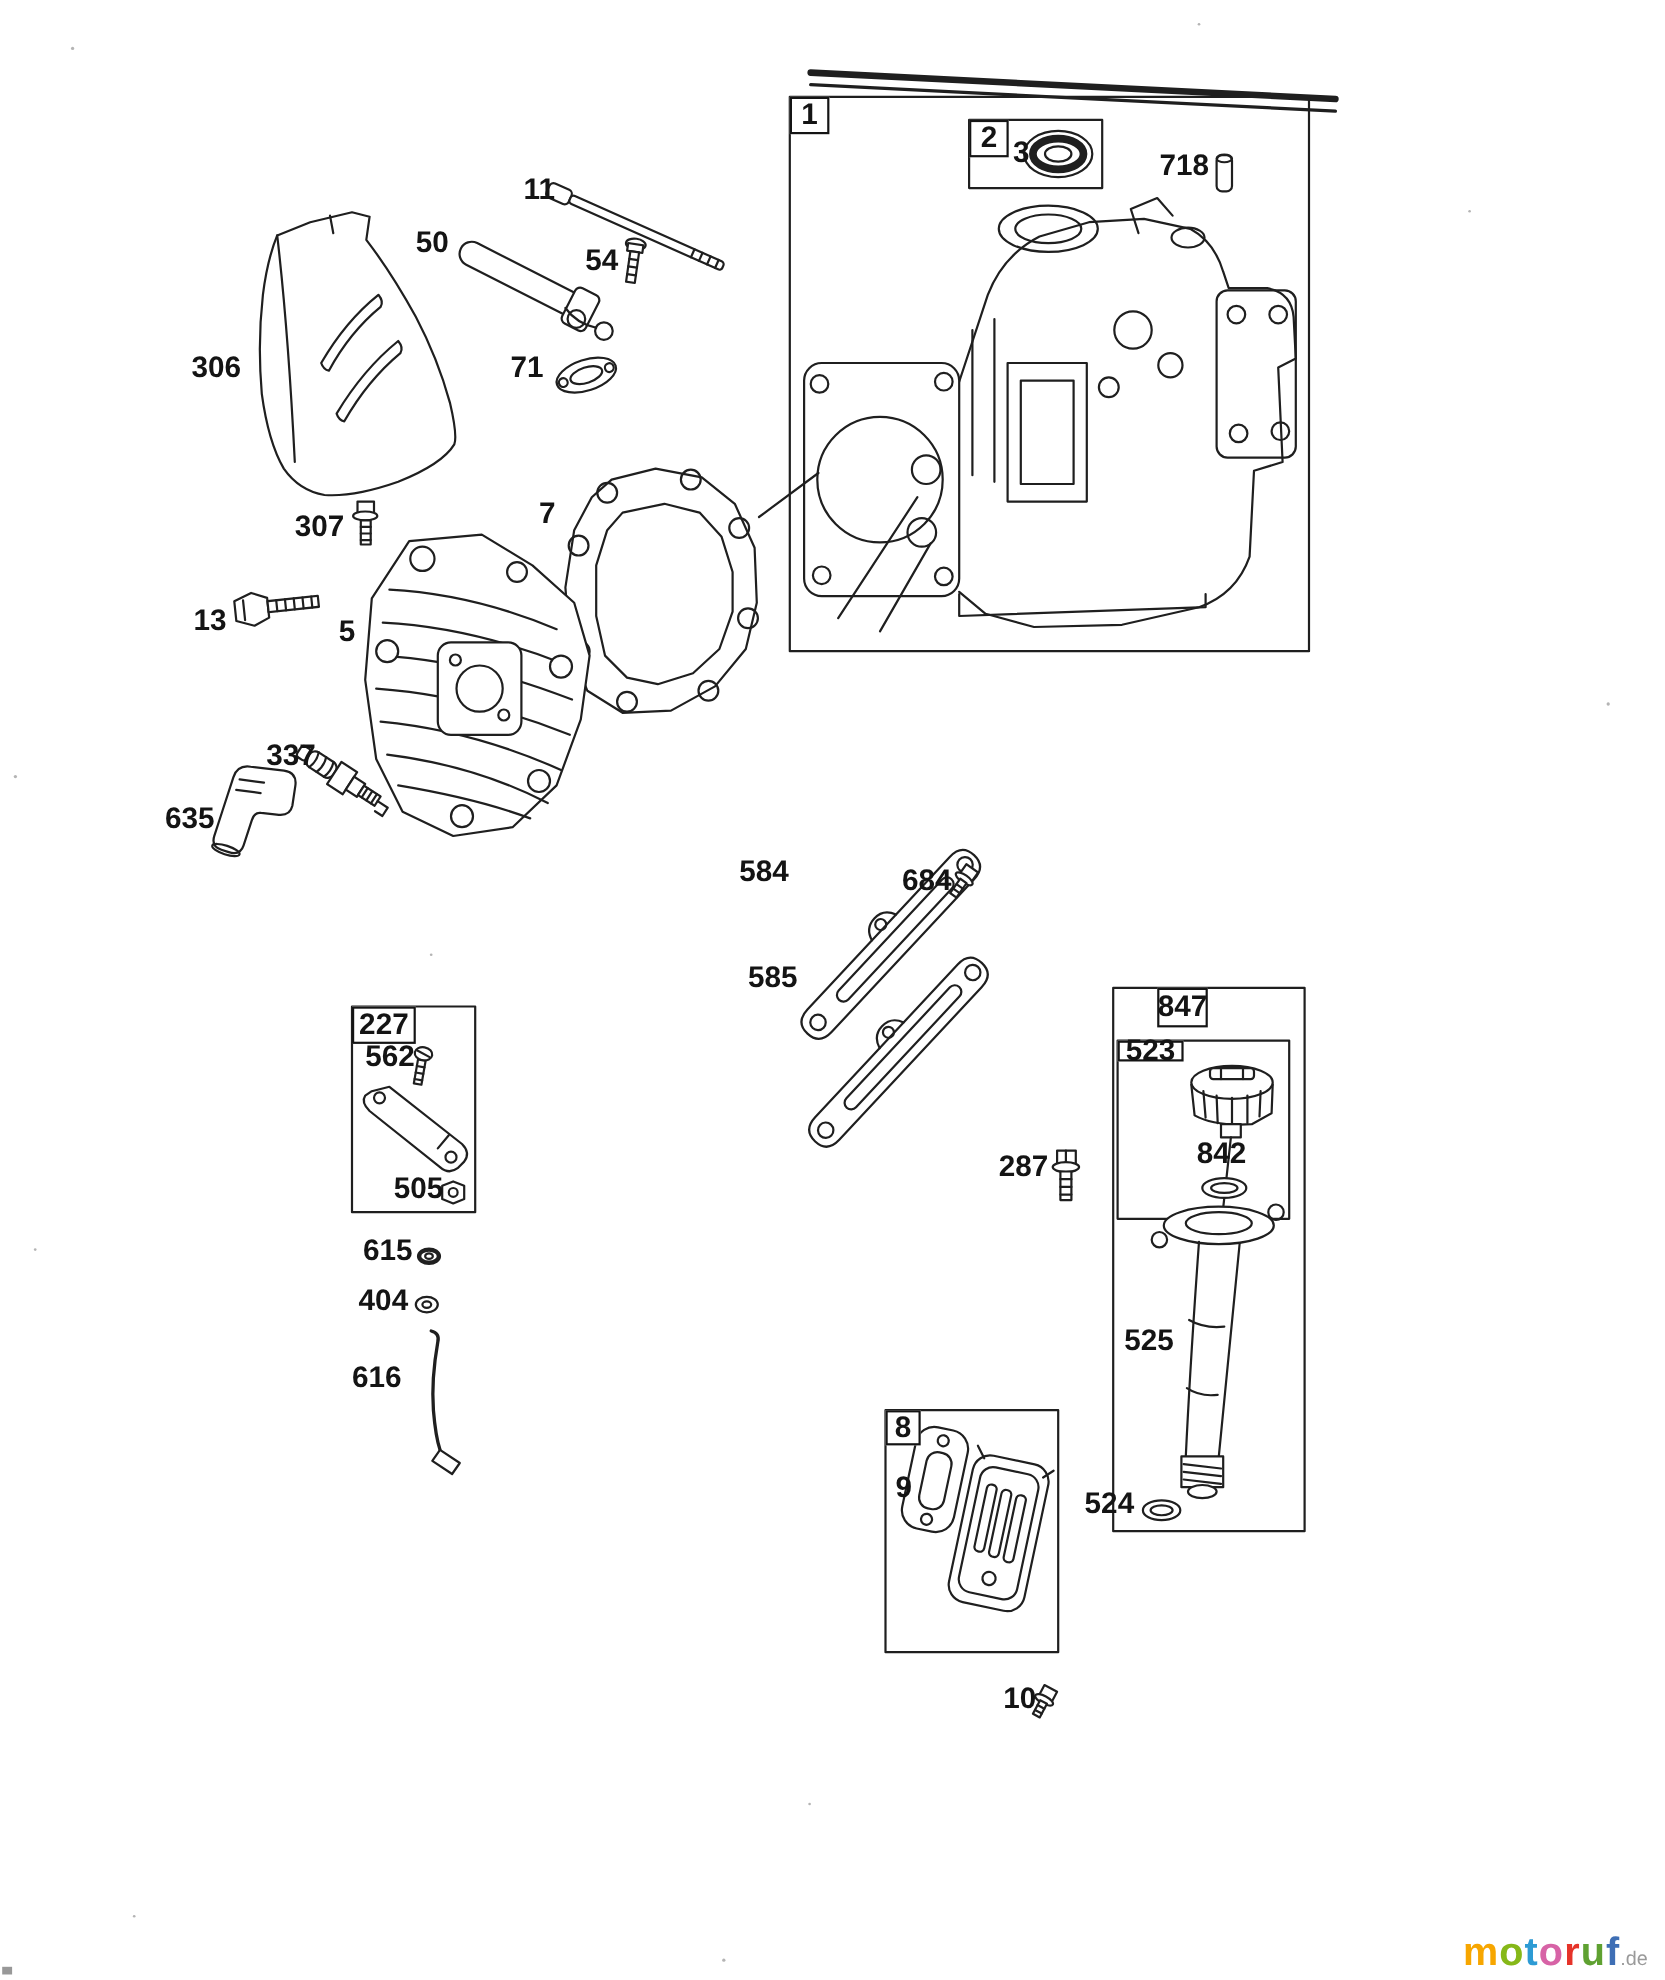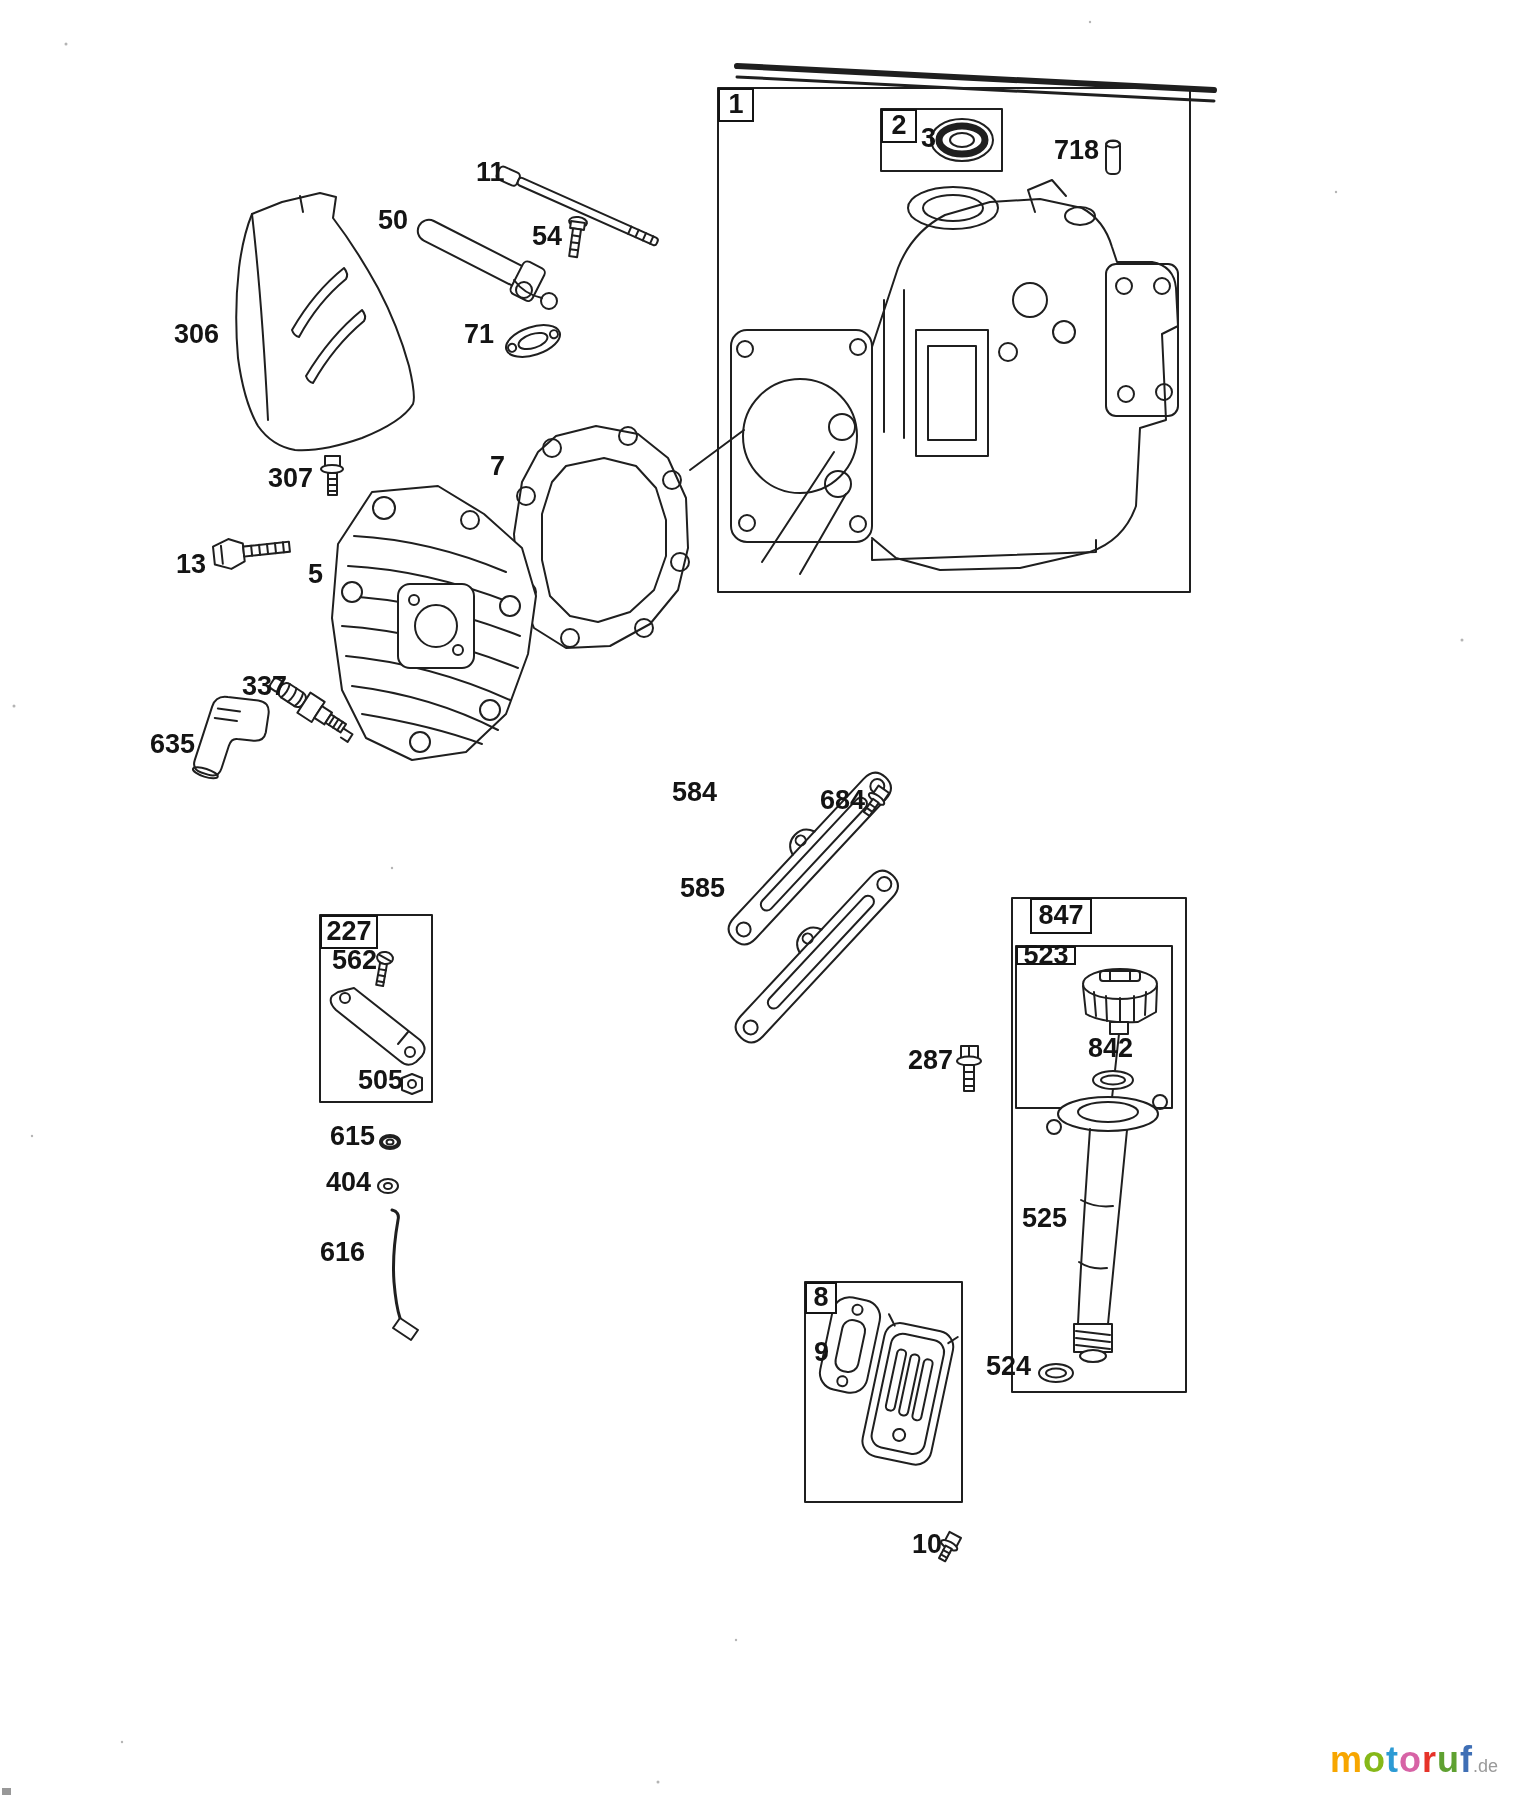--- a/index.html
+++ b/index.html
@@ -17,21 +17,21 @@
     color:#141414;
     white-space:nowrap;
   }
   .lbl.boxed {
     display:flex; align-items:center; justify-content:center;
     border:2.5px solid #141414;
     background:#ffffff;
     box-sizing:border-box;
   }
   .watermark {
-    position:absolute; right:16px; bottom:22px;
+    position:absolute; right:16px; bottom:8px;
     font:700 36px/1 "Liberation Sans", sans-serif;
     letter-spacing:1px;
     user-select:none;
     text-align:right;
   }
   .watermark .suffix {
     font-size:18px; font-weight:400; letter-spacing:0;
   }
 </style>
 </head>
@@ -379,21 +379,21 @@
 <div class="lbl" style="left:174px;top:320px">306</div>
 <div class="lbl" style="left:268px;top:464px">307</div>
 <div class="lbl" style="left:490px;top:452px">7</div>
 <div class="lbl" style="left:176px;top:550px">13</div>
 <div class="lbl" style="left:308px;top:560px">5</div>
 <div class="lbl" style="left:242px;top:672px">337</div>
 <div class="lbl" style="left:150px;top:730px">635</div>
 <div class="lbl" style="left:672px;top:778px">584</div>
 <div class="lbl" style="left:820px;top:786px">684</div>
 <div class="lbl" style="left:680px;top:874px">585</div>
-<div class="lbl boxed" style="left:1030px;top:898px;width:62px;height:36px">847</div>
+<div class="lbl boxed" style="left:1052px;top:898px;width:46px;height:36px">847</div>
 <div class="lbl boxed" style="left:1016px;top:946px;width:60px;height:19px">523</div>
 <div class="lbl" style="left:1088px;top:1034px">842</div>
 <div class="lbl" style="left:908px;top:1046px">287</div>
 <div class="lbl boxed" style="left:320px;top:915px;width:58px;height:34px">227</div>
 <div class="lbl" style="left:332px;top:946px">562</div>
 <div class="lbl" style="left:358px;top:1066px">505</div>
 <div class="lbl" style="left:330px;top:1122px">615</div>
 <div class="lbl" style="left:326px;top:1168px">404</div>
 <div class="lbl" style="left:320px;top:1238px">616</div>
 <div class="lbl" style="left:1022px;top:1204px">525</div>

